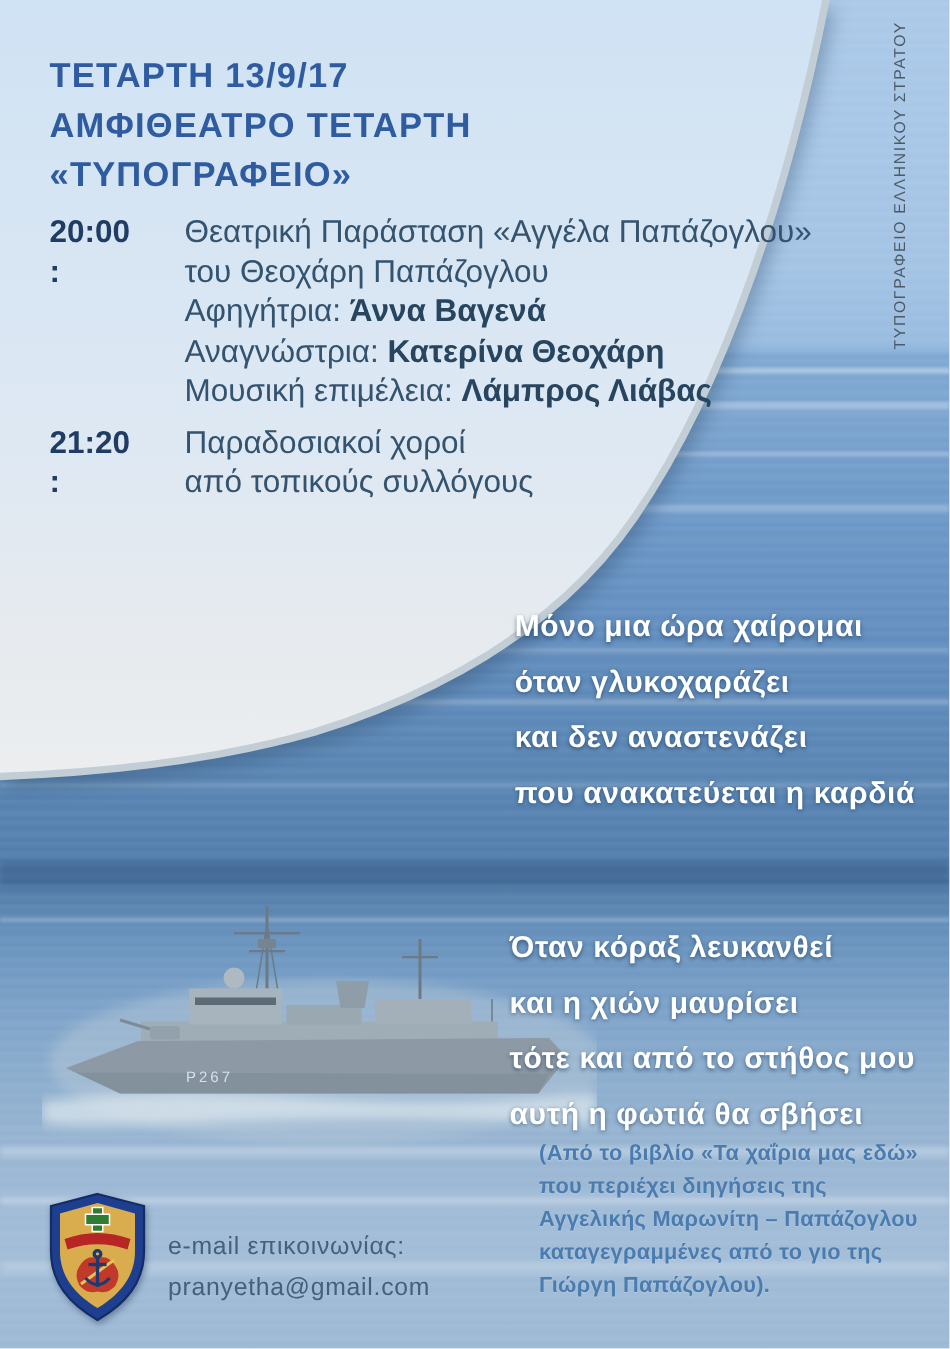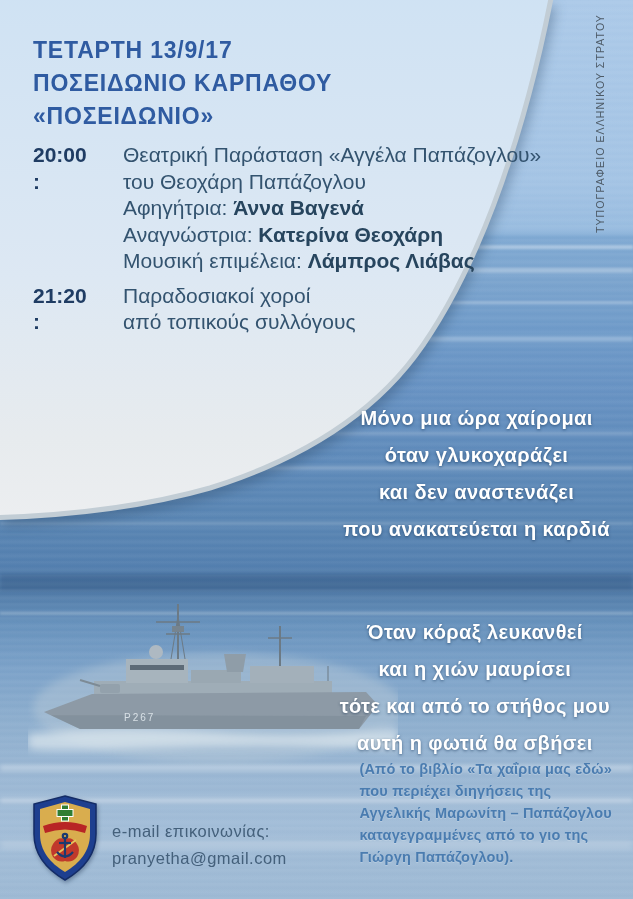--- a/index.html
+++ b/index.html
@@ -21,21 +21,21 @@
   }
   .band{position:absolute;left:0;width:100%;pointer-events:none;}
   .panel-svg{position:absolute;top:0;left:0;filter:drop-shadow(3px 6px 6px rgba(40,70,100,.35));}
   .title{position:absolute;left:33px;top:34px;color:#2f5ba1;font-weight:bold;
     font-size:23px;line-height:33px;letter-spacing:.8px;}
   .schedule{position:absolute;left:33px;top:142px;color:#33536f;font-size:21px;line-height:26.5px;}
   .sched-row{display:flex;margin-bottom:8px;}
   .sched-time{width:62px;flex:0 0 62px;font-weight:bold;color:#1f3c63;}
   .sched-lines{margin-left:28px;}
   .sched-line b{color:#27455e;}
-  .stanza{position:absolute;right:23px;text-align:center;color:#ffffff;font-weight:bold;
+  .stanza{position:absolute;right:23px;text-align:left;color:#ffffff;font-weight:bold;
     font-size:20px;line-height:37px;letter-spacing:.4px;
     text-shadow:0 1px 3px rgba(10,40,75,.55);}
   .stanza1{top:400px;}
   .stanza2{top:580px;margin-top:34px;}
   .citation{position:absolute;right:21px;top:758px;text-align:left;color:#4a7cb0;
     font-weight:bold;font-size:14.5px;line-height:22px;letter-spacing:.2px;
     text-shadow:0 1px 1px rgba(255,255,255,.25);}
   .contact-text{position:absolute;left:112px;top:818px;color:#44607b;font-size:16.5px;
     line-height:27px;letter-spacing:.5px;}
   .emblem{position:absolute;left:28px;top:792px;filter:drop-shadow(1px 2px 2px rgba(20,40,70,.4));}
@@ -102,22 +102,22 @@
         <stop offset="0.55" stop-color="#dde8f3"></stop>
         <stop offset="0.85" stop-color="#e7ebee"></stop>
         <stop offset="1" stop-color="#eceef0"></stop>
       </linearGradient>
     </defs>
     <path d="M553,-12 C528,120 485,255 423,345 C373,418 293,462 210,488 C140,508 60,516 -12,518 L-12,-12 Z" fill="url(#pg)" stroke="#c2cdd5" stroke-width="5"></path>
   </svg>
 
   <div class="title">
     <div>ΤΕΤΑΡΤΗ 13/9/17</div>
-    <div>ΠΟΣΕΙΔΩΝΙΟ ΚΑΡΠΑΘΟΥ</div>
-    <div>«ΠΟΣΕΙΔΩΝΙΟ»</div>
+    <div>ΑΜΦΙΘΕΑΤΡΟ ΤΕΤΑΡΤΗ</div>
+    <div>«ΤΥΠΟΓΡΑΦΕΙΟ»</div>
   </div>
 
   <div class="schedule">
     <div class="sched-row">
       <div class="sched-time">20:00 :</div>
       <div class="sched-lines">
         <div class="sched-line"><span>Θεατρική Παράσταση «Αγγέλα Παπάζογλου»</span><b></b></div>
         <div class="sched-line"><span>του Θεοχάρη Παπάζογλου</span><b></b></div>
         <div class="sched-line"><span>Αφηγήτρια: </span><b>Άννα Βαγενά</b></div>
         <div class="sched-line"><span>Αναγνώστρια: </span><b>Κατερίνα Θεοχάρη</b></div>

